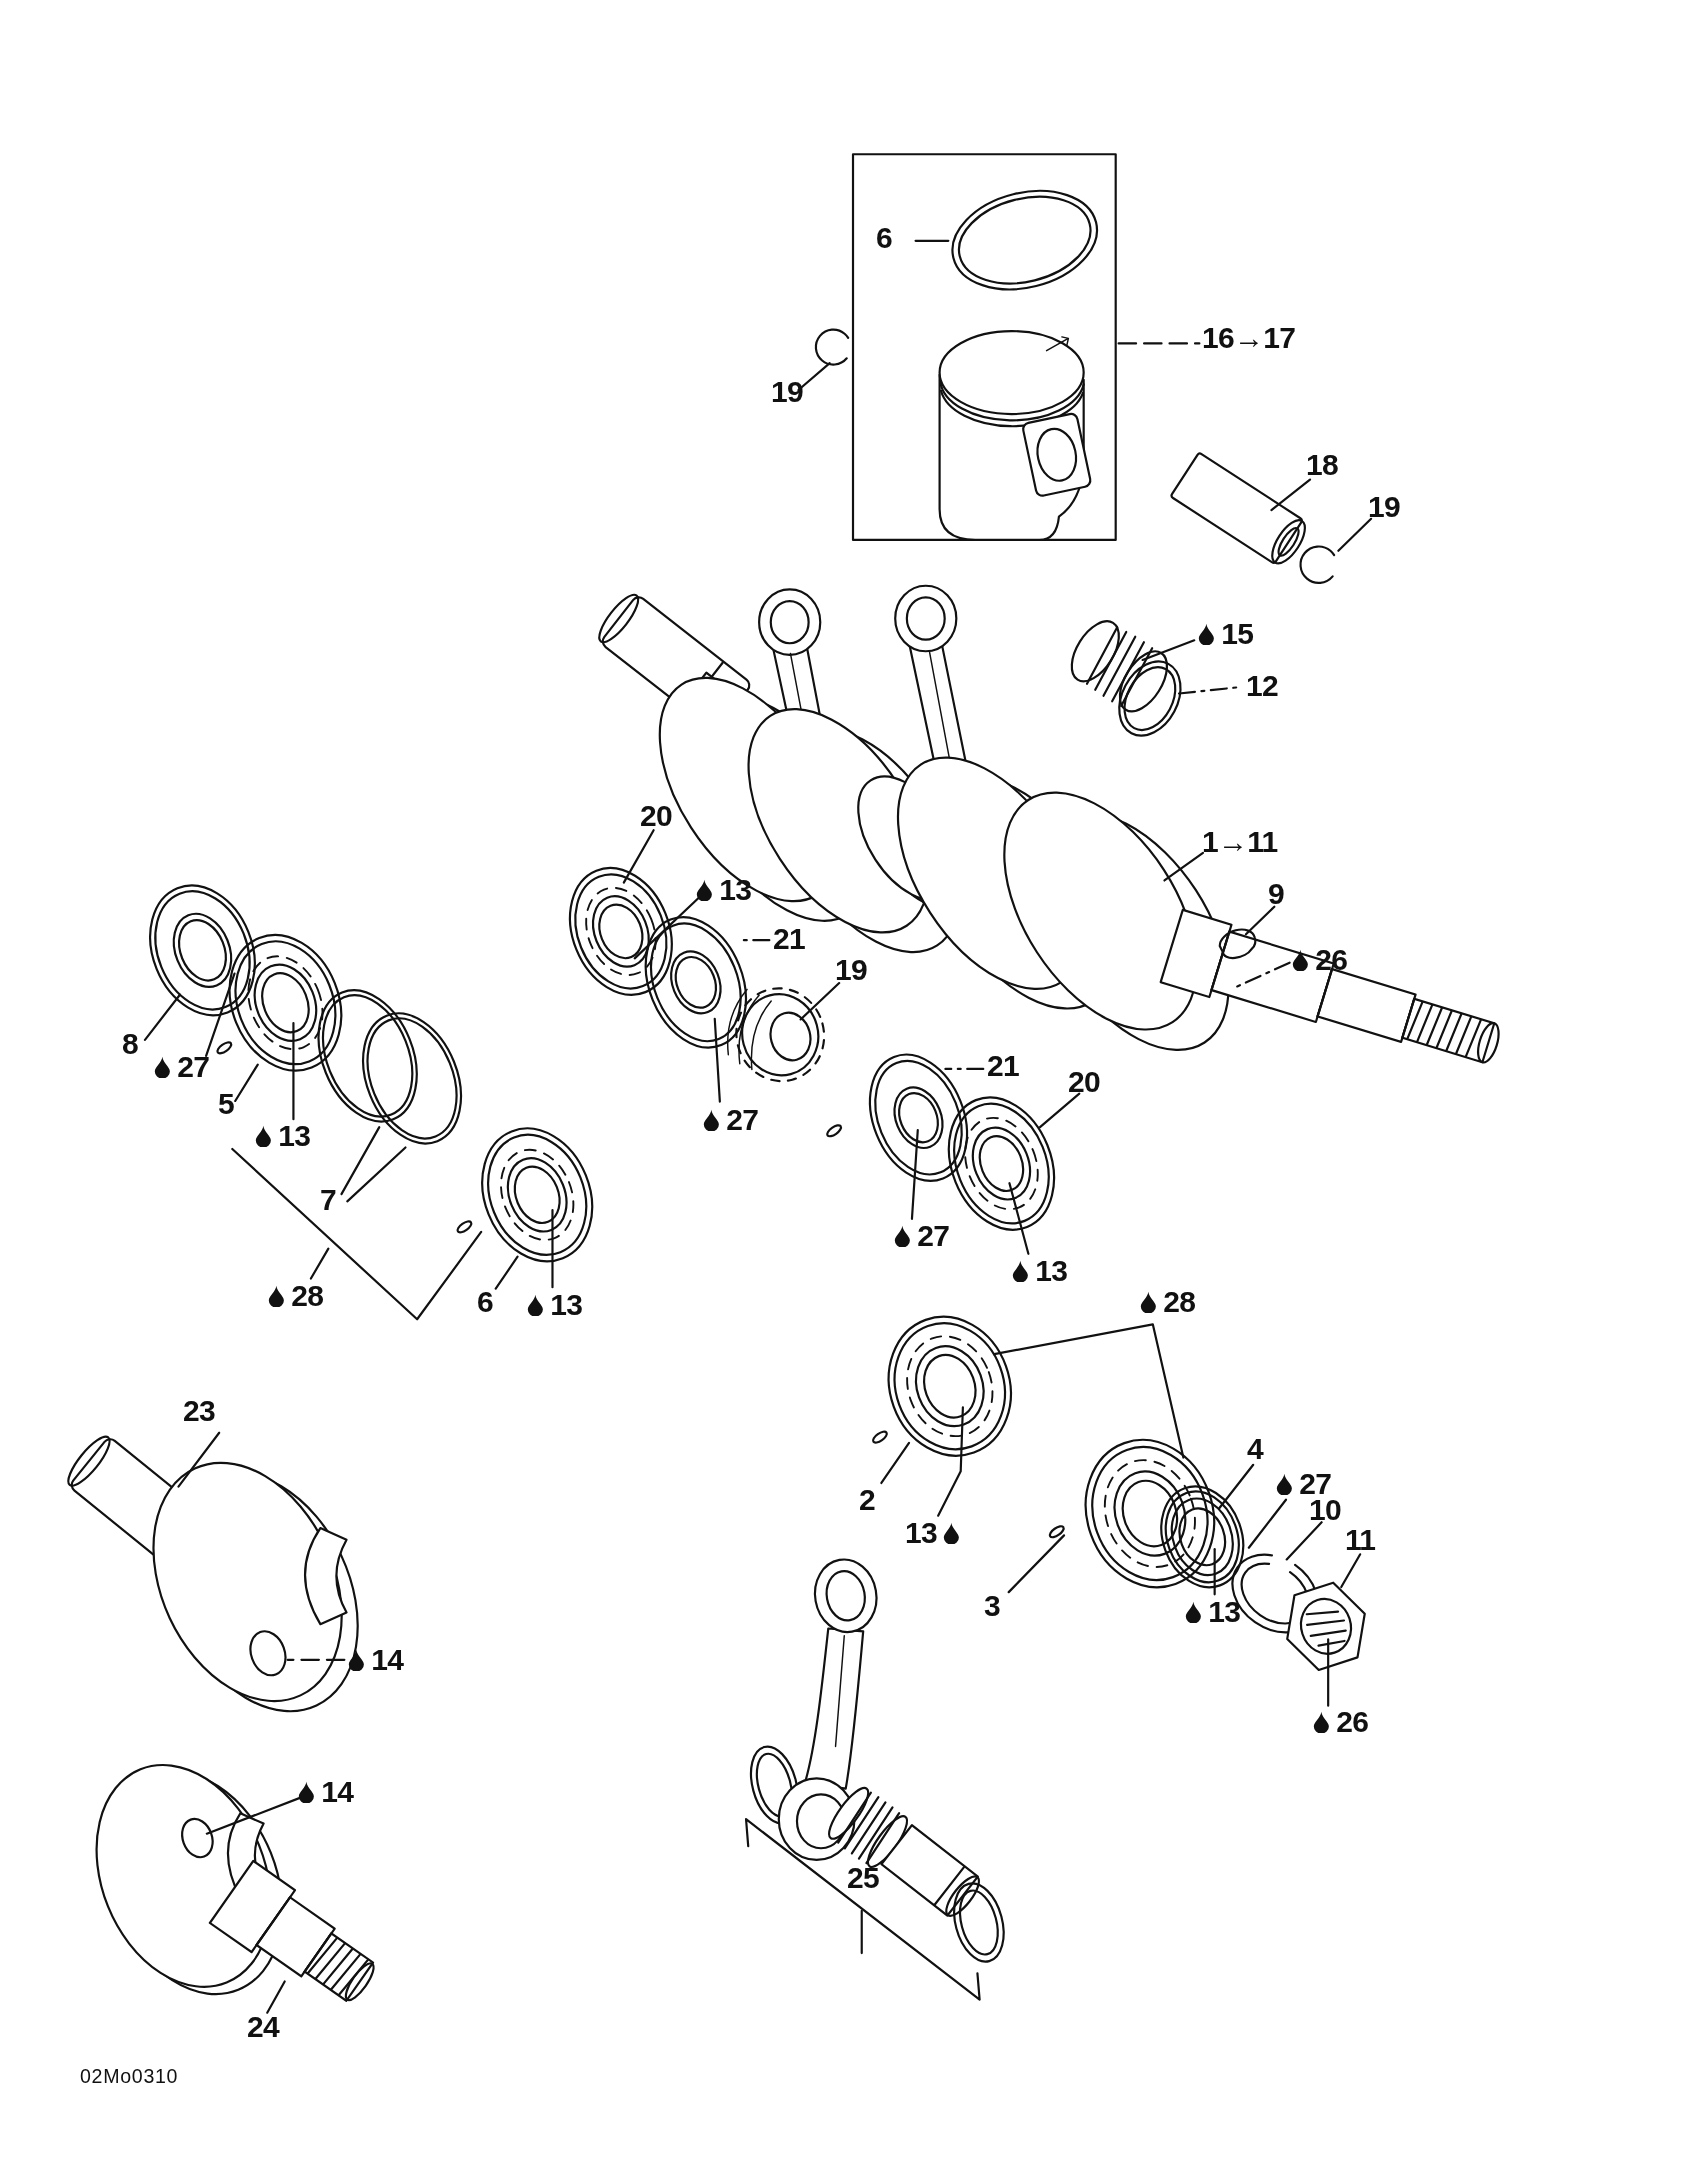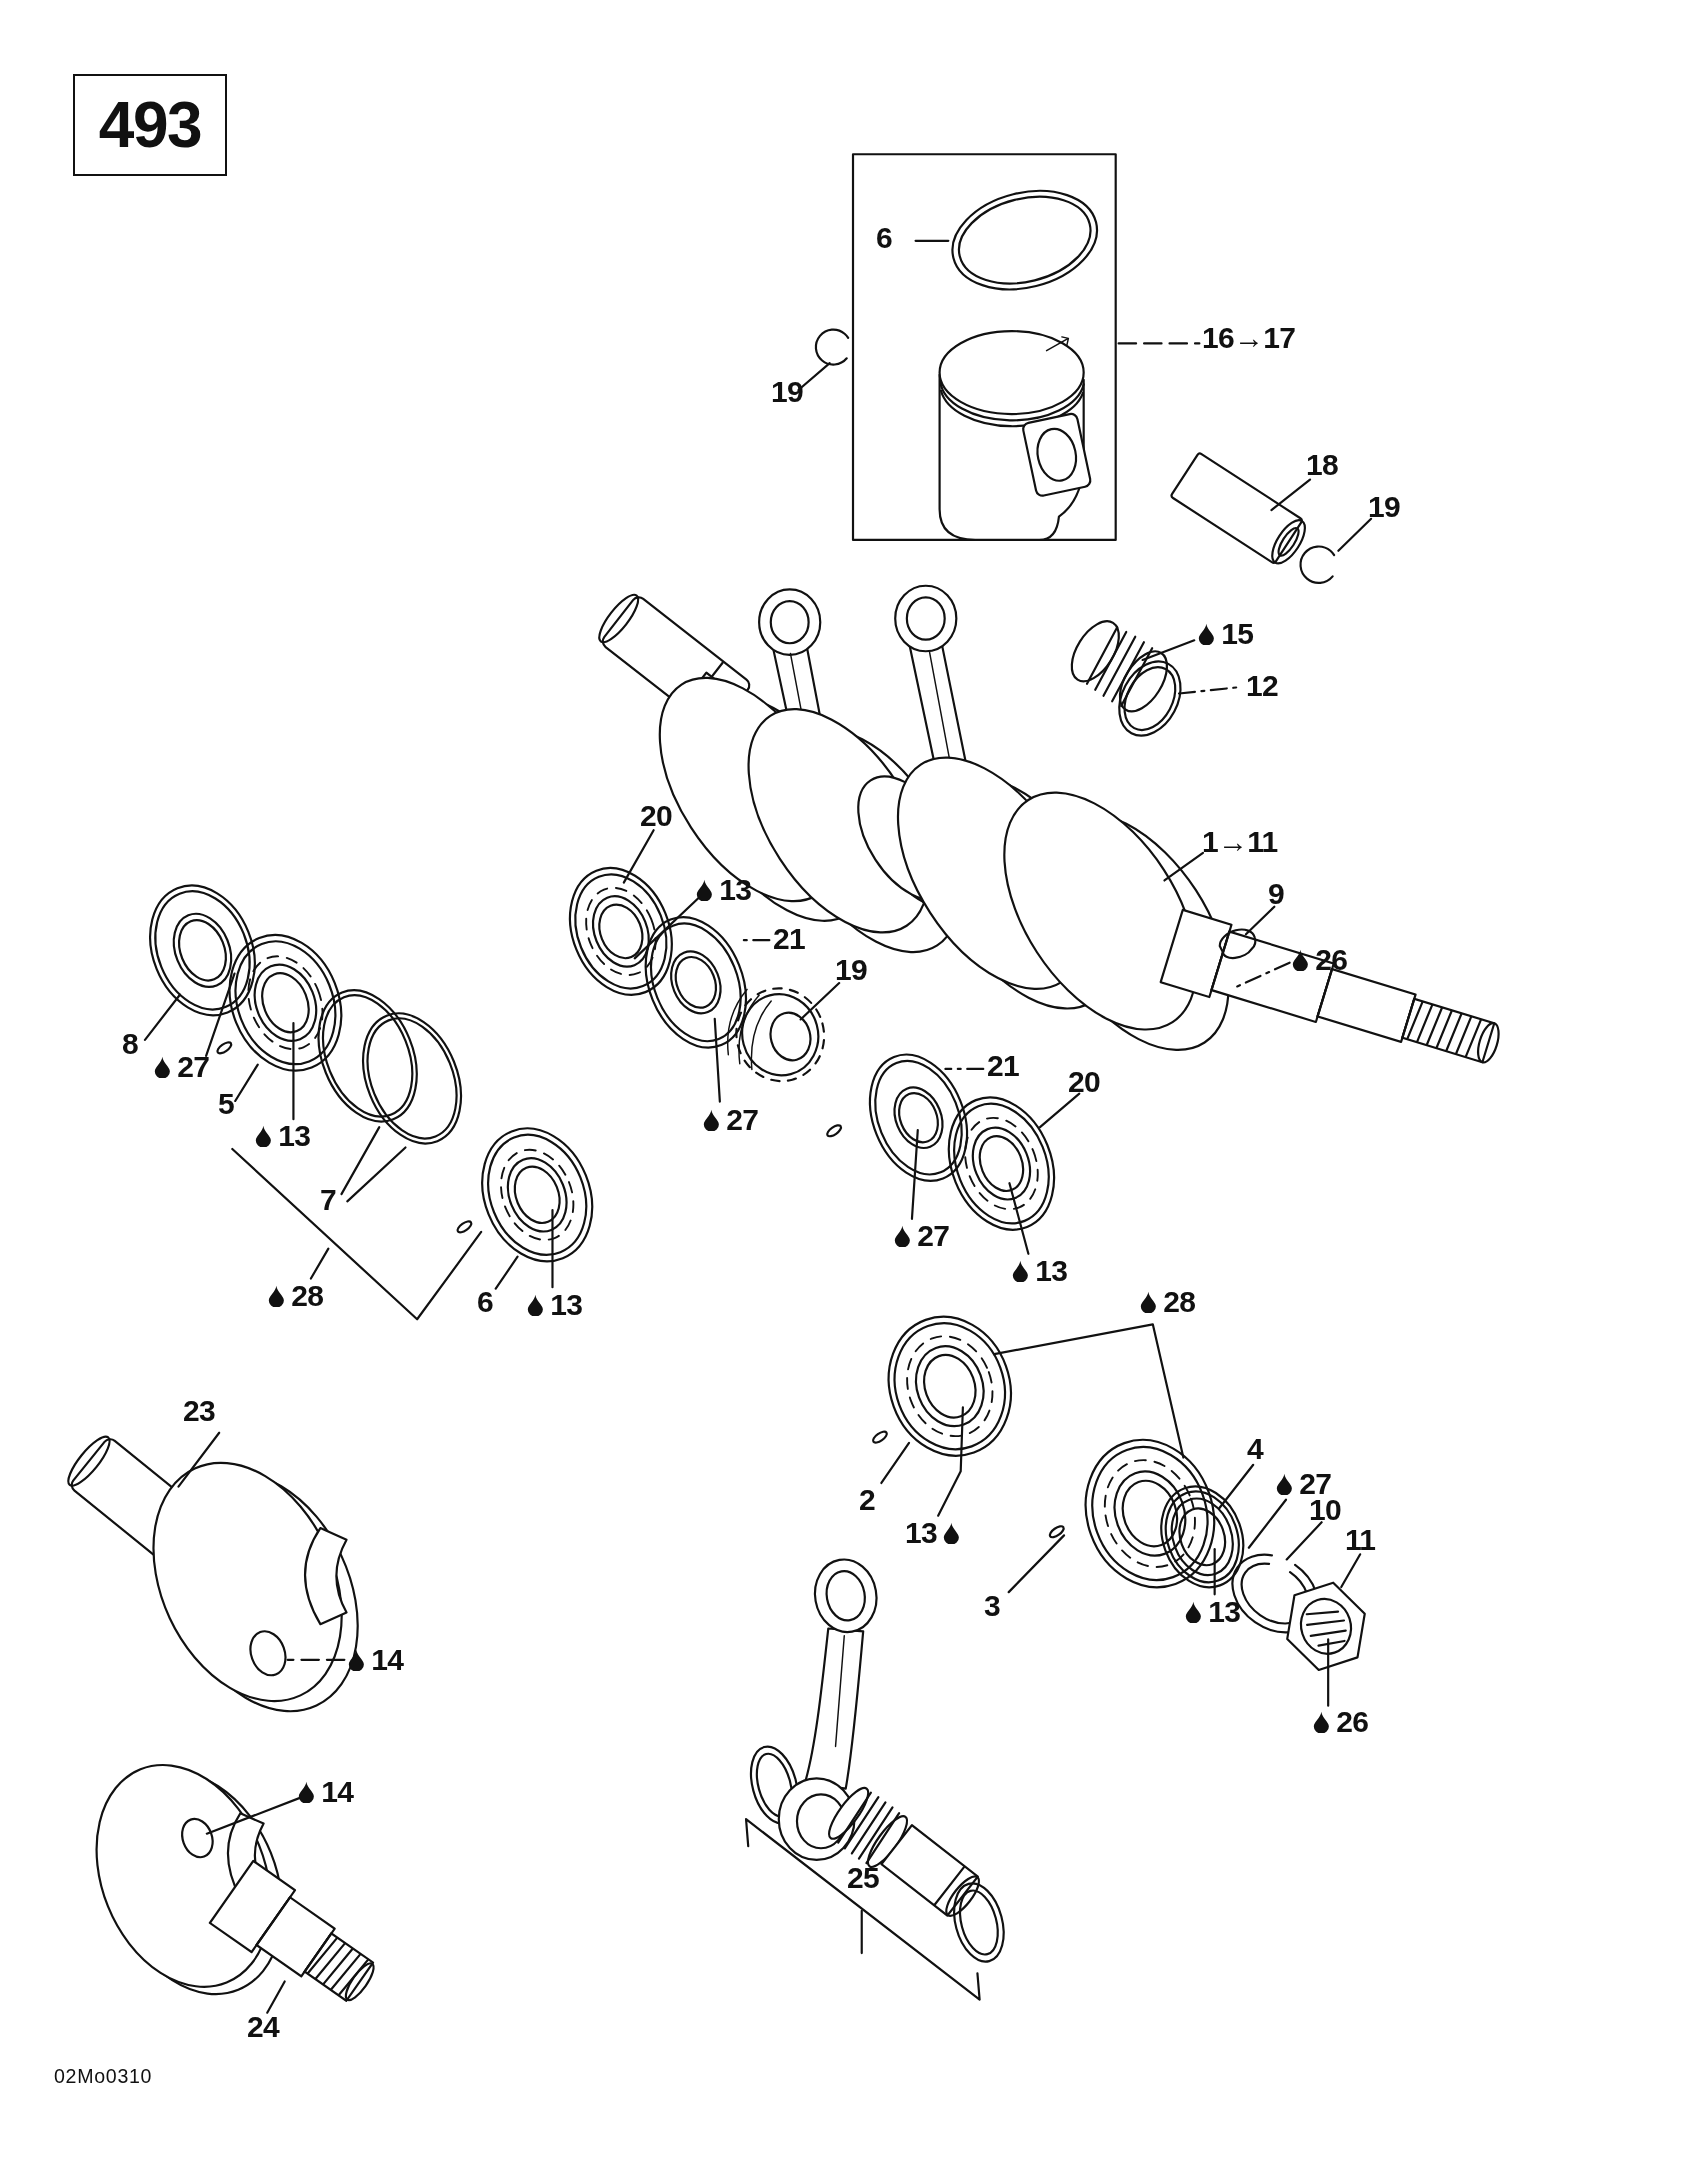--- a/index.html
+++ b/index.html
@@ -424,23 +424,20 @@
       <line class="dash" x1="473" y1="2281" x2="395" y2="2281"></line>
       <line x1="419" y1="2468" x2="284" y2="2520"></line>
       <line x1="367" y1="2766" x2="391" y2="2723"></line>
       <line x1="1184" y1="2684" x2="1184" y2="2626"></line>
       <path d="M319,1579 L573,1813 L661,1693"></path>
       <path d="M1366,1861 L1584,1820 L1626,2003"></path>
       <path d="M1028,2537 L1025,2500 L1346,2748 L1343,2712"></path>
     </g>
   </svg>
 
-  <div class="badge" style="left:73px;top:74px">
-    <span>493</span>
-  </div>
 
   <div class="callout" style="left:876px;top:223px">
       <span class="num">6</span>
     </div>
   <div class="callout" style="left:771px;top:377px">
       <span class="num">19</span>
     </div>
   <div class="callout" style="left:1202px;top:323px">
       <span class="num">16→17</span>
     </div>
@@ -612,16 +609,16 @@
       </svg>
     <span class="num">14</span>
   </div>
   <div class="callout" style="left:247px;top:2012px">
       <span class="num">24</span>
     </div>
   <div class="callout" style="left:847px;top:1863px">
       <span class="num">25</span>
     </div>
 
-  <div class="footer-code" style="left:54px;top:2065px">02Mo0310</div>
+  <div class="footer-code" style="left:80px;top:2065px">02Mo0310</div>
 
 </div>
 
 
 </body></html>

